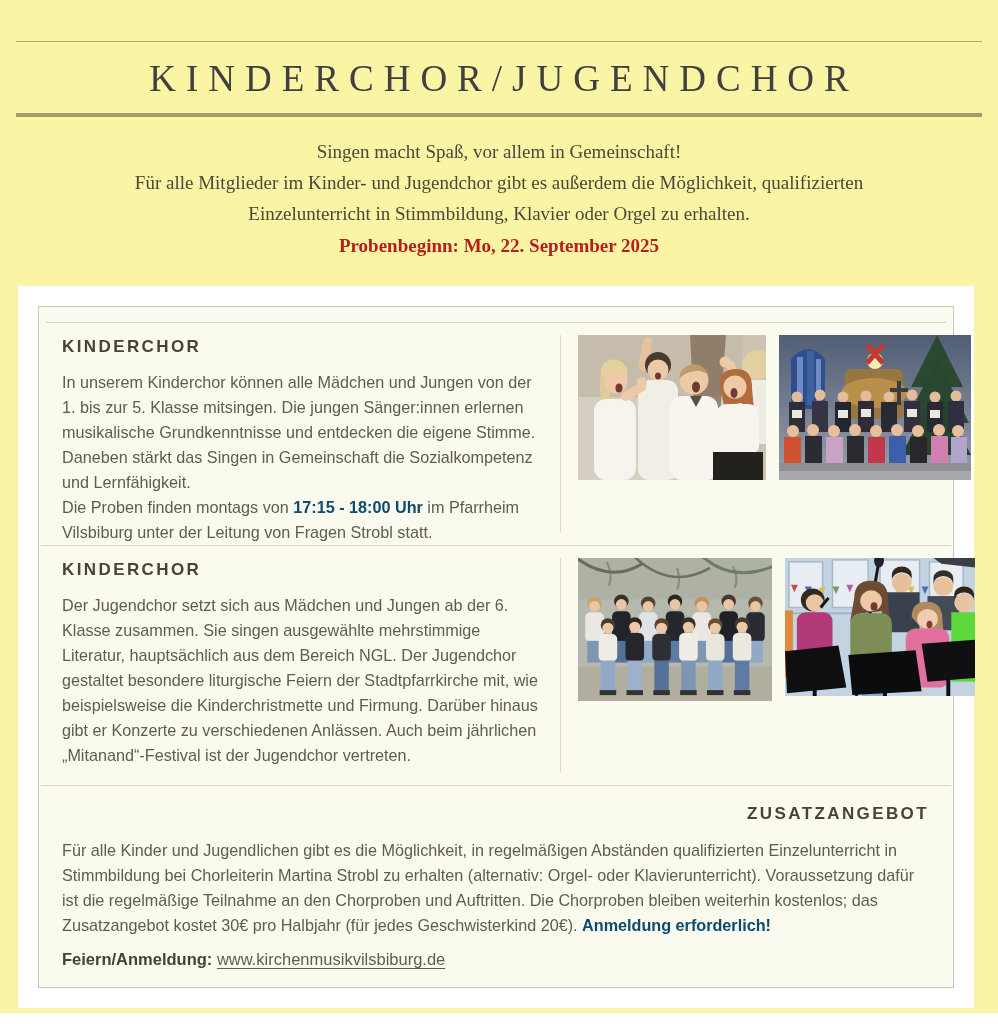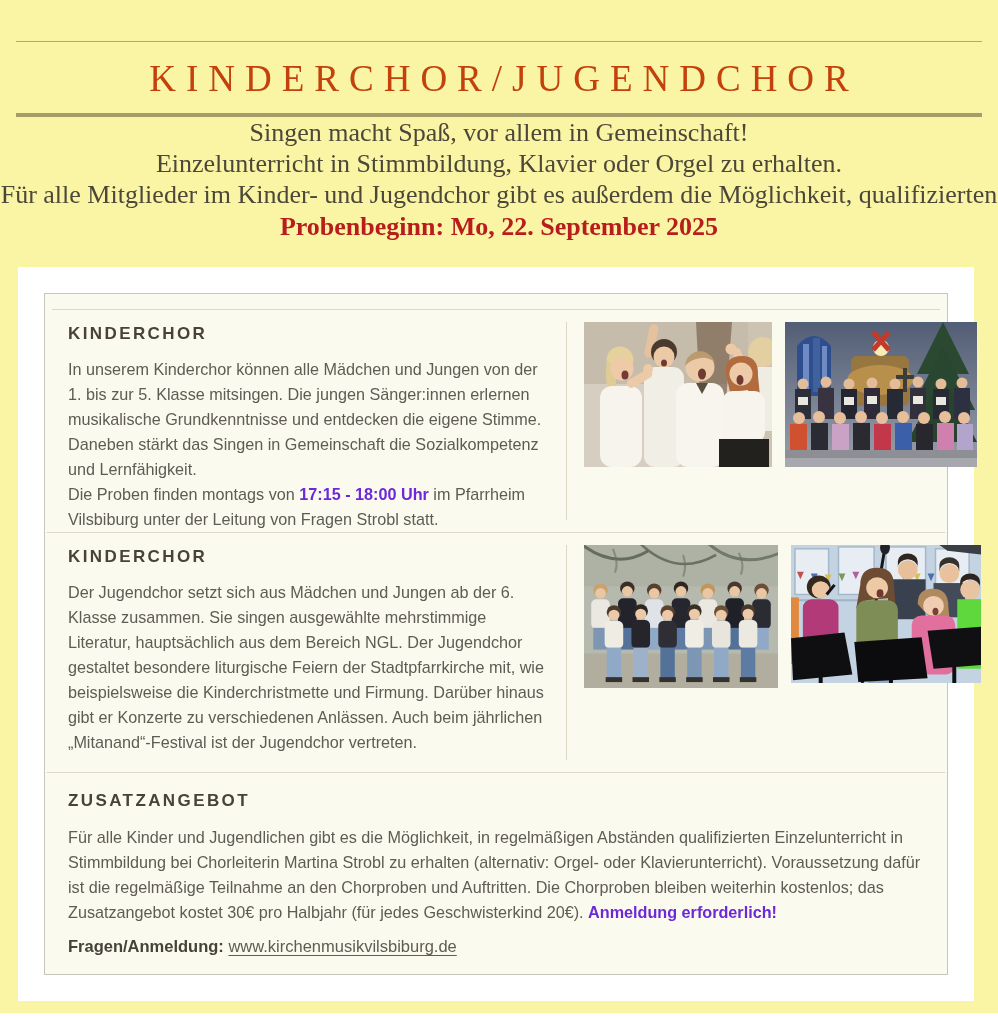--- a/index.html
+++ b/index.html
@@ -15,39 +15,40 @@
     overflow:hidden;
     box-sizing:border-box;
   }
   
   .rule-thin{height:0;border-top:1px solid #b2a972;margin:41px 16px 0;}
   .page-title{
     font-family:"Liberation Serif","DejaVu Serif",serif;
     font-weight:400;
     font-size:37px;
     letter-spacing:10px;
-    color:#c2410c;
+    color:#404040;
     text-align:center;
     margin:15px 0 13px;
     text-indent:10px;
   }
   .rule-thick{height:4px;background:#a49c6b;margin:0 16px;}
   .intro{
     font-family:"Liberation Serif","DejaVu Serif",serif;
-    font-size:26px;
+    font-size:19px;
     line-height:31px;
     color:#4c4739;
     text-align:center;
+    margin-top:19px;
   }
   .intro .bold-line{font-weight:700;color:#b91c1c;margin-top:1px;}
   
   .card{
     margin:25px 24px 0 18px;
     background:#ffffff;
-    padding:26px;
+    padding:20px;
   }
   .panel{
     border:1px solid #c7c6b9;
     background:#fbfaee;
     box-sizing:border-box;
   }
   .inner-top-rule{height:1px;background:#ddd8c5;margin:15px 7px 0;}
   .h-sep{height:1px;background:#ddd8c5;margin:0 2px;}
   .choir-row{
     display:flex;
@@ -64,21 +65,21 @@
     letter-spacing:2.4px;
     color:#48423a;
     margin:6px 0 13px;
   }
   .body-text{
     font-size:16.2px;
     line-height:25px;
     color:#5e5c54;
     margin:0;
   }
-  .body-text strong, .emph{color:#6d28d9;font-weight:700;}
+  .body-text strong, .emph{color:#0c4a6e;font-weight:700;}
   .v-divider{
     width:1px;
     align-self:stretch;
     background:#ddd8c5;
     margin:4px 0 12px 19px;
     flex:none;
   }
   .photos{
     display:flex;
     gap:13px;
@@ -89,21 +90,21 @@
   .photo svg{display:block;}
   .photo-a{width:188px;height:145px;}
   .photo-b{width:192px;height:145px;}
   .photo-c{width:194px;height:143px;}
   .photo-d{width:190px;height:138px;}
   .zusatz{
     box-sizing:border-box;
     min-height:158px;
     padding:12px 24px 0 23px;
   }
-  .zusatz .sec-heading{margin:6px 0 14px;}
+  .zusatz .sec-heading{margin:6px 0 14px;text-align:right;}
   .fragen-row{
     padding:6px 24px 18px 23px;
     font-size:16.5px;
     color:#5e5c54;
   }
   .fragen-label{font-weight:700;color:#45423a;}
   .link{
     color:#5e5c54;
     text-decoration:underline;
     text-underline-offset:3px;
@@ -117,22 +118,22 @@
 <div class="flyer">
 
   <div class="rule-thin"></div>
 
   <h1 class="page-title">KINDERCHOR/JUGENDCHOR</h1>
 
   <div class="rule-thick"></div>
 
   <div class="intro">
     <div>Singen macht Spaß, vor allem in Gemeinschaft!</div>
+    <div>Für alle Mitglieder im Kinder- und Jugendchor gibt es außerdem die Möglichkeit, qualifizierten</div>
     <div>Einzelunterricht in Stimmbildung, Klavier oder Orgel zu erhalten.</div>
-    <div>Für alle Mitglieder im Kinder- und Jugendchor gibt es außerdem die Möglichkeit, qualifizierten</div>
     <div class="bold-line">Probenbeginn: Mo, 22. September 2025</div>
   </div>
 
   <div class="card">
     <div class="panel">
 
       <div class="inner-top-rule"></div>
 
       <section class="choir-row row-kinderchor">
         <div class="text-col">
@@ -421,20 +422,20 @@
       </section>
 
       <div class="h-sep"></div>
 
       <section class="zusatz">
         <h2 class="sec-heading">ZUSATZANGEBOT</h2>
         <p class="body-text"><span>Für alle Kinder und Jugendlichen gibt es die Möglichkeit, in regelmäßigen Abständen qualifizierten Einzelunterricht in Stimmbildung bei Chorleiterin Martina Strobl zu erhalten (alternativ: Orgel- oder Klavierunterricht). Voraussetzung dafür ist die regelmäßige Teilnahme an den Chorproben und Auftritten. Die Chorproben bleiben weiterhin kostenlos; das Zusatzangebot kostet 30€ pro Halbjahr (für jedes Geschwisterkind 20€). </span><span class="emph">Anmeldung erforderlich!</span></p>
       </section>
 
       <div class="fragen-row">
-        <span class="fragen-label">Fragen/Anmeldung:</span>
+        <span class="fragen-label">Feiern/Anmeldung:</span>
         <span> </span>
         <a class="link">www.kirchenmusikvilsbiburg.de</a>
       </div>
 
     </div>
   </div>
 </div>
 
 </body></html>

